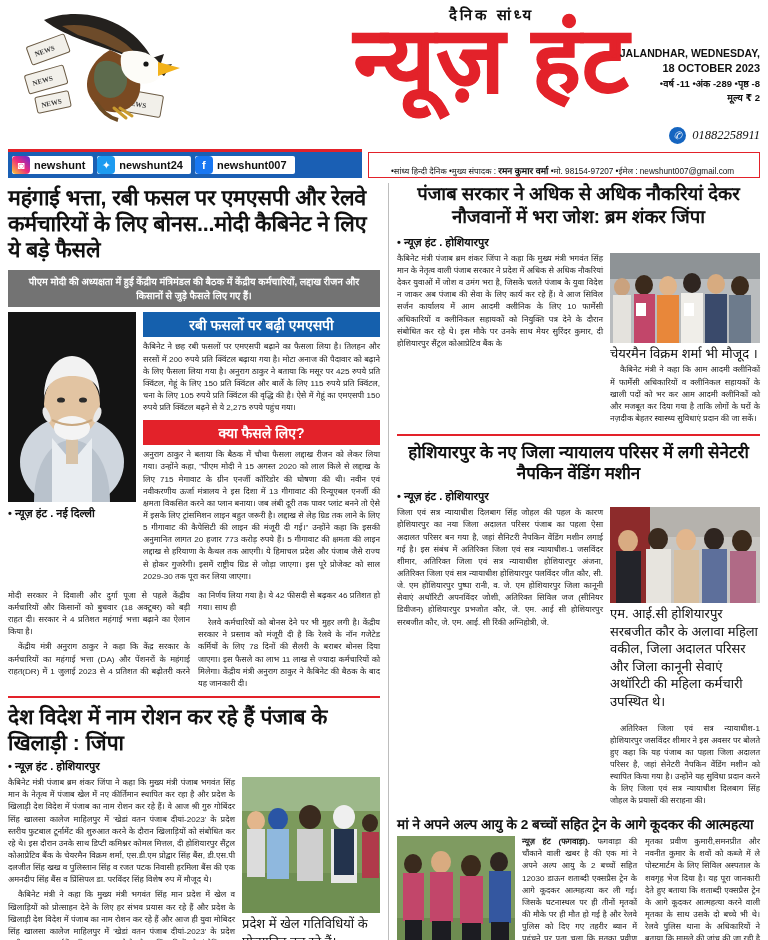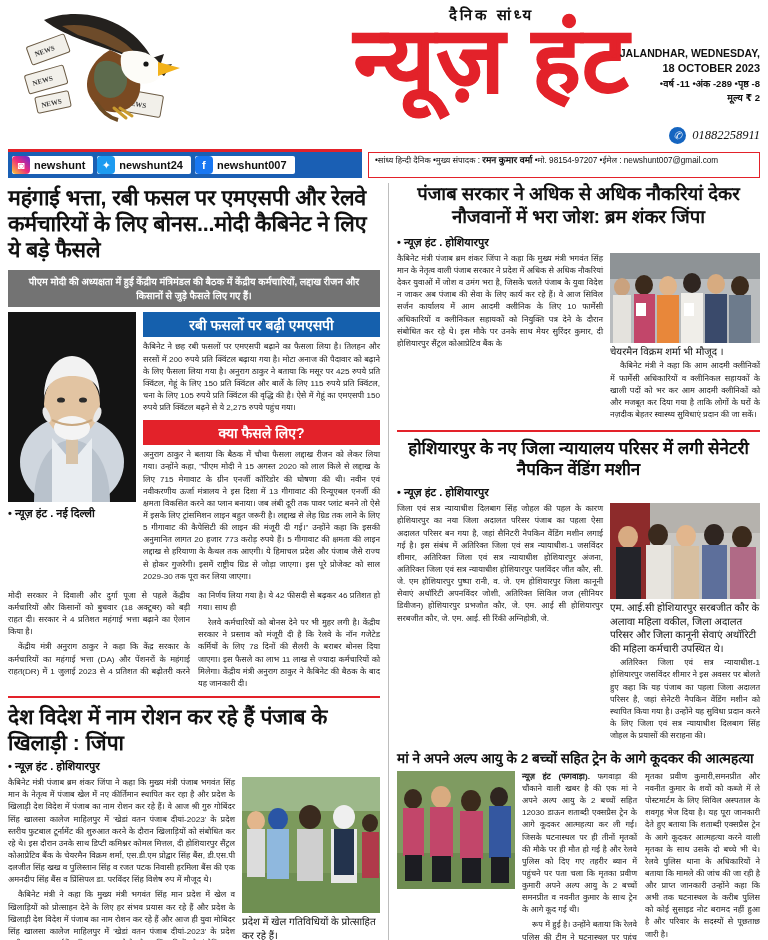--- a/index.html
+++ b/index.html
@@ -37,21 +37,21 @@
   
   .socialbar{height:26px;display:flex;align-items:stretch;margin-top:2px;}
   .social-left{background:#1a5fb4;flex:0 0 350px;display:flex;align-items:center;gap:4px;padding-left:4px;position:relative;}
   .social-left:before{content:"";position:absolute;left:0;right:0;top:-3px;height:3px;background:#e3222a;}
   .sp{display:flex;align-items:center;background:#fff;border-radius:2px;height:18px;padding-right:8px;gap:4px;}
   .sp .ic{width:18px;height:18px;border-radius:4px;display:inline-flex;align-items:center;justify-content:center;color:#fff;font-size:11px;font-weight:bold;}
   .ic-ig{background:linear-gradient(45deg,#f9ce34,#ee2a7b,#6228d7);}
   .ic-tw{background:#1d9bf0;border-radius:50%;}
   .ic-fb{background:#1877f2;border-radius:50%;}
   .sp .nm{font-size:11px;font-weight:bold;color:#111;}
-  .social-right{flex:1;border:1.4px solid #e3222a;display:flex;align-items:flex-start;padding:0 6px;margin-left:6px;background:#fff;}
+  .social-right{flex:1;border:1.4px solid #e3222a;display:flex;align-items:flex-end;padding:0 22px;margin-left:6px;background:#fff;}
   .social-right .txt{font-size:8.2px;color:#111;white-space:nowrap;}
   .social-right .txt b{font-size:9px;}
 
   
   .content{display:flex;gap:0;margin-top:5px;}
   .col-left{width:380px;flex:0 0 380px;padding-right:8px;box-sizing:border-box;}
   .vrule{width:1px;background:#bdbdbd;flex:0 0 1px;}
   .col-right{flex:1;padding-left:8px;box-sizing:border-box;}
 
   
@@ -72,21 +72,21 @@
 
   .byline{font-size:11px;font-weight:bold;margin:2px 0 4px;}
 
   .body-txt{font-size:8.1px;line-height:1.5;text-align:justify;color:#1a1a1a;}
   .body-txt p{margin:0 0 3px;text-indent:10px;}
   .body-txt p.noind{text-indent:0;}
 
   .two-col{column-count:2;column-gap:8px;column-rule:0;}
 
   .photo{background:#cfcfcf;position:relative;overflow:hidden;}
-  .cap{font-size:10px;line-height:1.35;margin-top:2px;}
+  .cap{font-size:13px;line-height:1.35;margin-top:2px;}
 
   .lead-flex{display:flex;gap:7px;}
   .pm-photo{width:128px;flex:0 0 128px;}
   .pm-img{width:128px;height:190px;background:#151515;position:relative;overflow:hidden;}
   .lead-right{flex:1;}
 
   .hr-red{height:2px;background:#e3222a;margin:6px 0 4px;}
 
   .split{display:flex;gap:7px;}
 </style>
@@ -319,21 +319,21 @@
                 <ellipse cx="76" cy="33" rx="10" ry="11" fill="#e2b68d"></ellipse>
                   <rect x="64" y="43" width="25" height="53" fill="#d7bfa0"></rect>
                 <ellipse cx="104" cy="32" rx="10" ry="11" fill="#2f2520"></ellipse>
                   <rect x="92" y="42" width="25" height="54" fill="#5d6f9b"></rect>
                 <ellipse cx="132" cy="34" rx="10" ry="11" fill="#3b2a1c"></ellipse>
                   <rect x="120" y="44" width="26" height="52" fill="#b06a86"></rect>
               </g>
             </svg>
           </div>
           <div class="cap">एम. आई.सी होशियारपुर सरबजीत कौर के अलावा महिला वकील, जिला अदालत परिसर और जिला कानूनी सेवाएं अथॉरिटी की महिला कर्मचारी उपस्थित थे।</div>
-          <div class="body-txt" style="margin-top:2px">
+          <div class="body-txt" style="margin-top:12px">
             <p>अतिरिक्त जिला एवं सत्र न्यायाधीश-1 होशियारपुर जसविंदर शीमार ने इस अवसर पर बोलते हुए कहा कि यह पंजाब का पहला जिला अदालत परिसर है, जहां सेनेटरी नैपकिन वेंडिंग मशीन को स्थापित किया गया है। उन्होंने यह सुविधा प्रदान करने के लिए जिला एवं सत्र न्यायाधीश दिलबाग सिंह जोहल के प्रयासों की सराहना की।</p>
           </div>
         </div>
       </div>
 
       <h2 class="secL" style="font-size:13.6px;margin-top:6px">मां ने अपने अल्प आयु के 2 बच्चों सहित ट्रेन के आगे कूदकर की आत्महत्या</h2>
 
       <div class="split">
         <div style="width:118px;flex:0 0 118px">
           <div class="photo" style="width:118px;height:118px">

